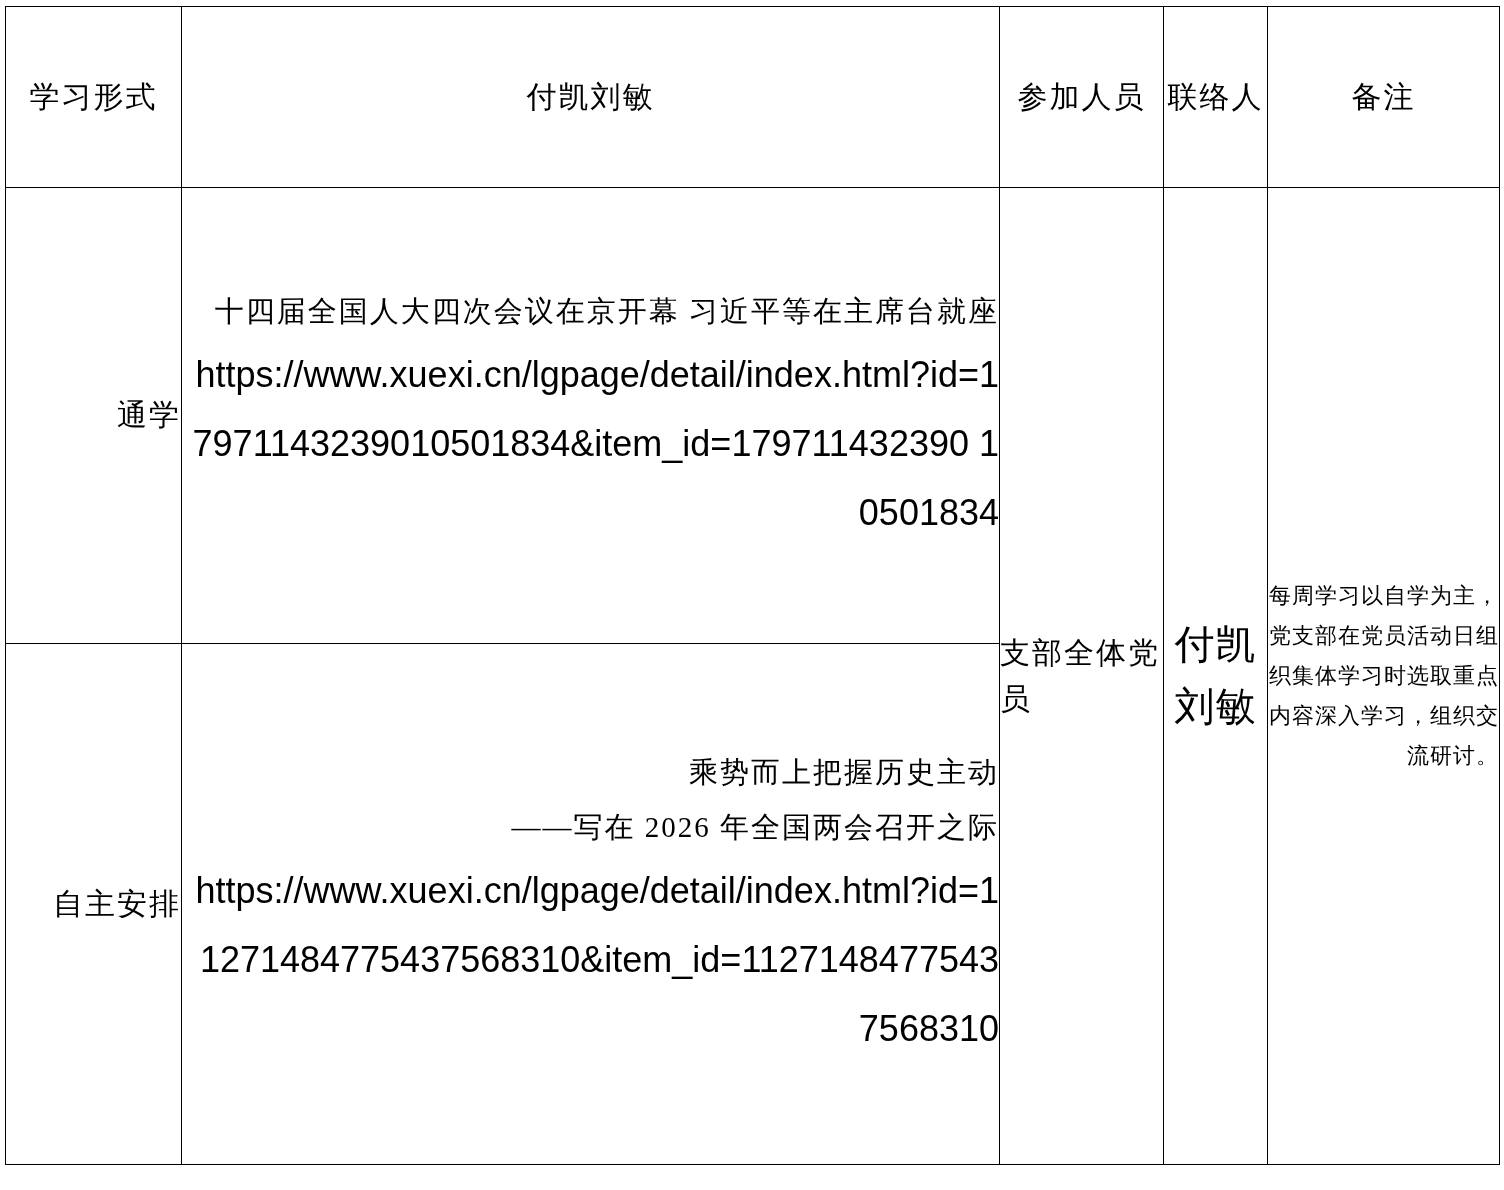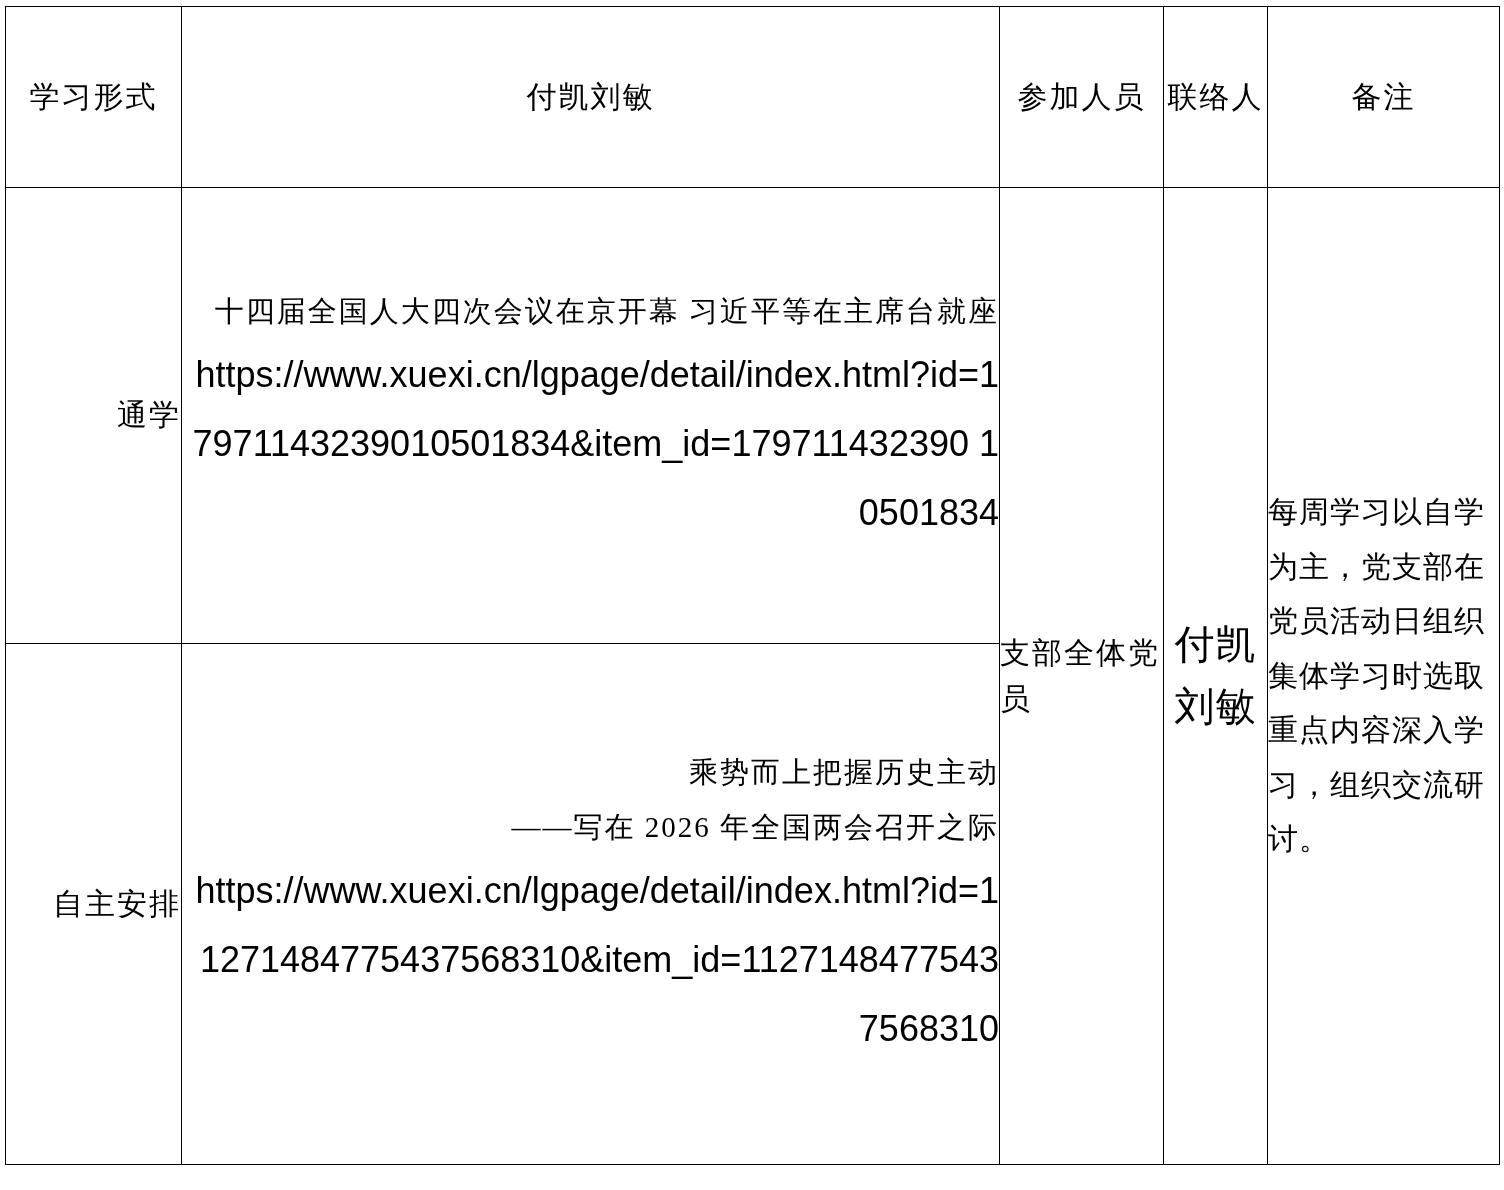--- a/index.html
+++ b/index.html
@@ -77,24 +77,24 @@
     letter-spacing: 2px;
   }
   .contact-cell {
     text-align: center;
     font-size: 40px;
     line-height: 1.55;
     letter-spacing: 1px;
   }
   .remark-cell {
     padding: 12px 10px 12px 14px;
-    font-size: 30px;
+    font-size: 22px;
     line-height: 1.82;
     letter-spacing: 1px;
-    text-align: left;
+    text-align: right;
     vertical-align: middle;
   }
   .row1-content { height: 455px; }
   .row2-content { height: 520px; }
 </style>
 </head>
 <body>
 
 <div class="page">
   <table class="study-table">

